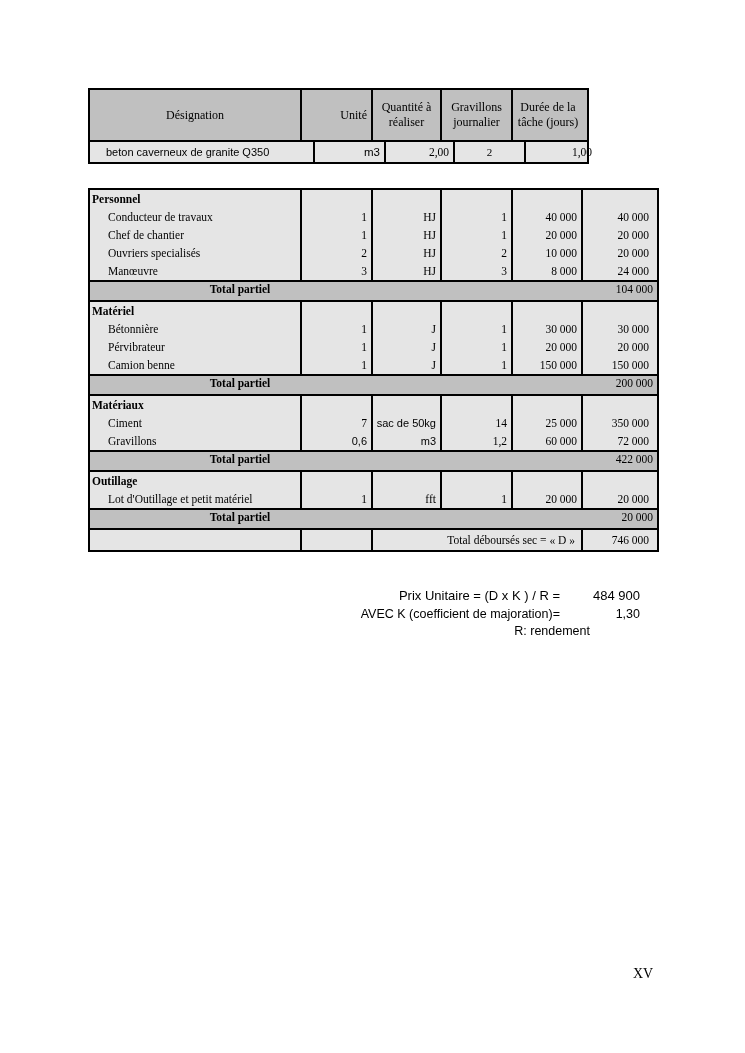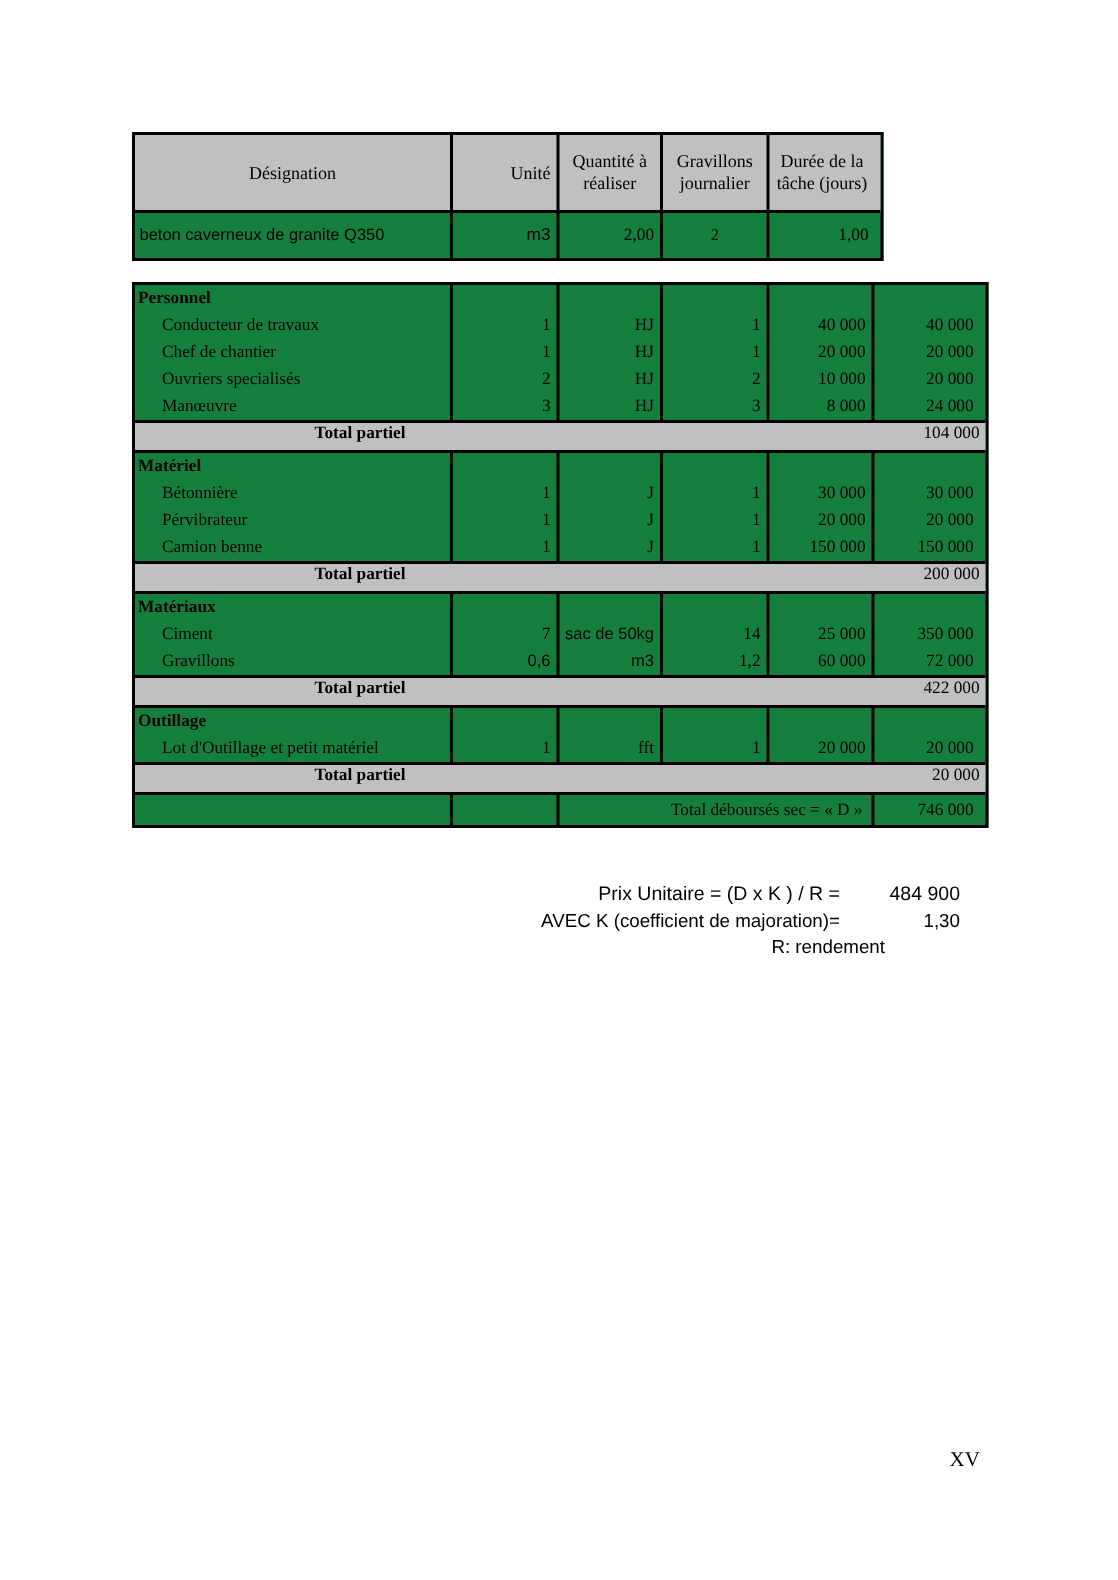--- a/index.html
+++ b/index.html
@@ -3,30 +3,30 @@
 <meta charset="utf-8">
 <style>
   html,body{margin:0;padding:0;}
   body{
     width:745px;height:1053px;position:relative;background:#ffffff;
     font-family:"Liberation Serif", serif;color:#000;
     -webkit-font-smoothing:antialiased;
   }
   .sans{font-family:"Liberation Sans", sans-serif;}
   
-  .tbl{position:absolute;border:2px solid #000;background:#15803d;}
+  .tbl{position:absolute;border:2px solid #000;background:#e5e5e5;}
   .hdr{background:#c0c0c0;border-bottom:2px solid #000;display:grid;}
   .hcell{display:flex;align-items:center;justify-content:center;text-align:center;
          font-size:12px;line-height:1.25;border-right:2px solid #000;}
   .hcell:last-child{border-right:none;}
   .hcell.right{justify-content:flex-end;padding-right:4px;}
   
   #t1{left:88px;top:88px;width:497px;}
   #t1 .hdr{height:50px;grid-template-columns:212px 71px 69px 71px 70px;}
-  #t1 .drow{display:grid;grid-template-columns:212px 71px 69px 71px 70px;height:30px;}
+  #t1 .drow{display:grid;grid-template-columns:212px 71px 69px 71px 70px;height:20px;padding-left:13px;}
   #t1 .dcell{display:flex;align-items:center;border-right:2px solid #000;font-size:11px;}
   #t1 .dcell:last-child{border-right:none;text-align:right;}
   #t1 .dcell.left{padding-left:3px;}
   #t1 .dcell.num{justify-content:flex-end;padding-right:4px;font-size:11.5px;}
   #t1 .dcell.ctr{justify-content:center;}
   
   #t2{left:88px;top:188px;width:567px;}
   #t2 .hdr{height:36px;grid-template-columns:212px 71px 69px 71px 70px 70px;}
   .t2row{display:grid;grid-template-columns:212px 71px 69px 71px 70px 70px;height:18px;}
   .t2row .c{border-right:2px solid #000;font-size:11.5px;line-height:18px;overflow:hidden;white-space:nowrap;}

